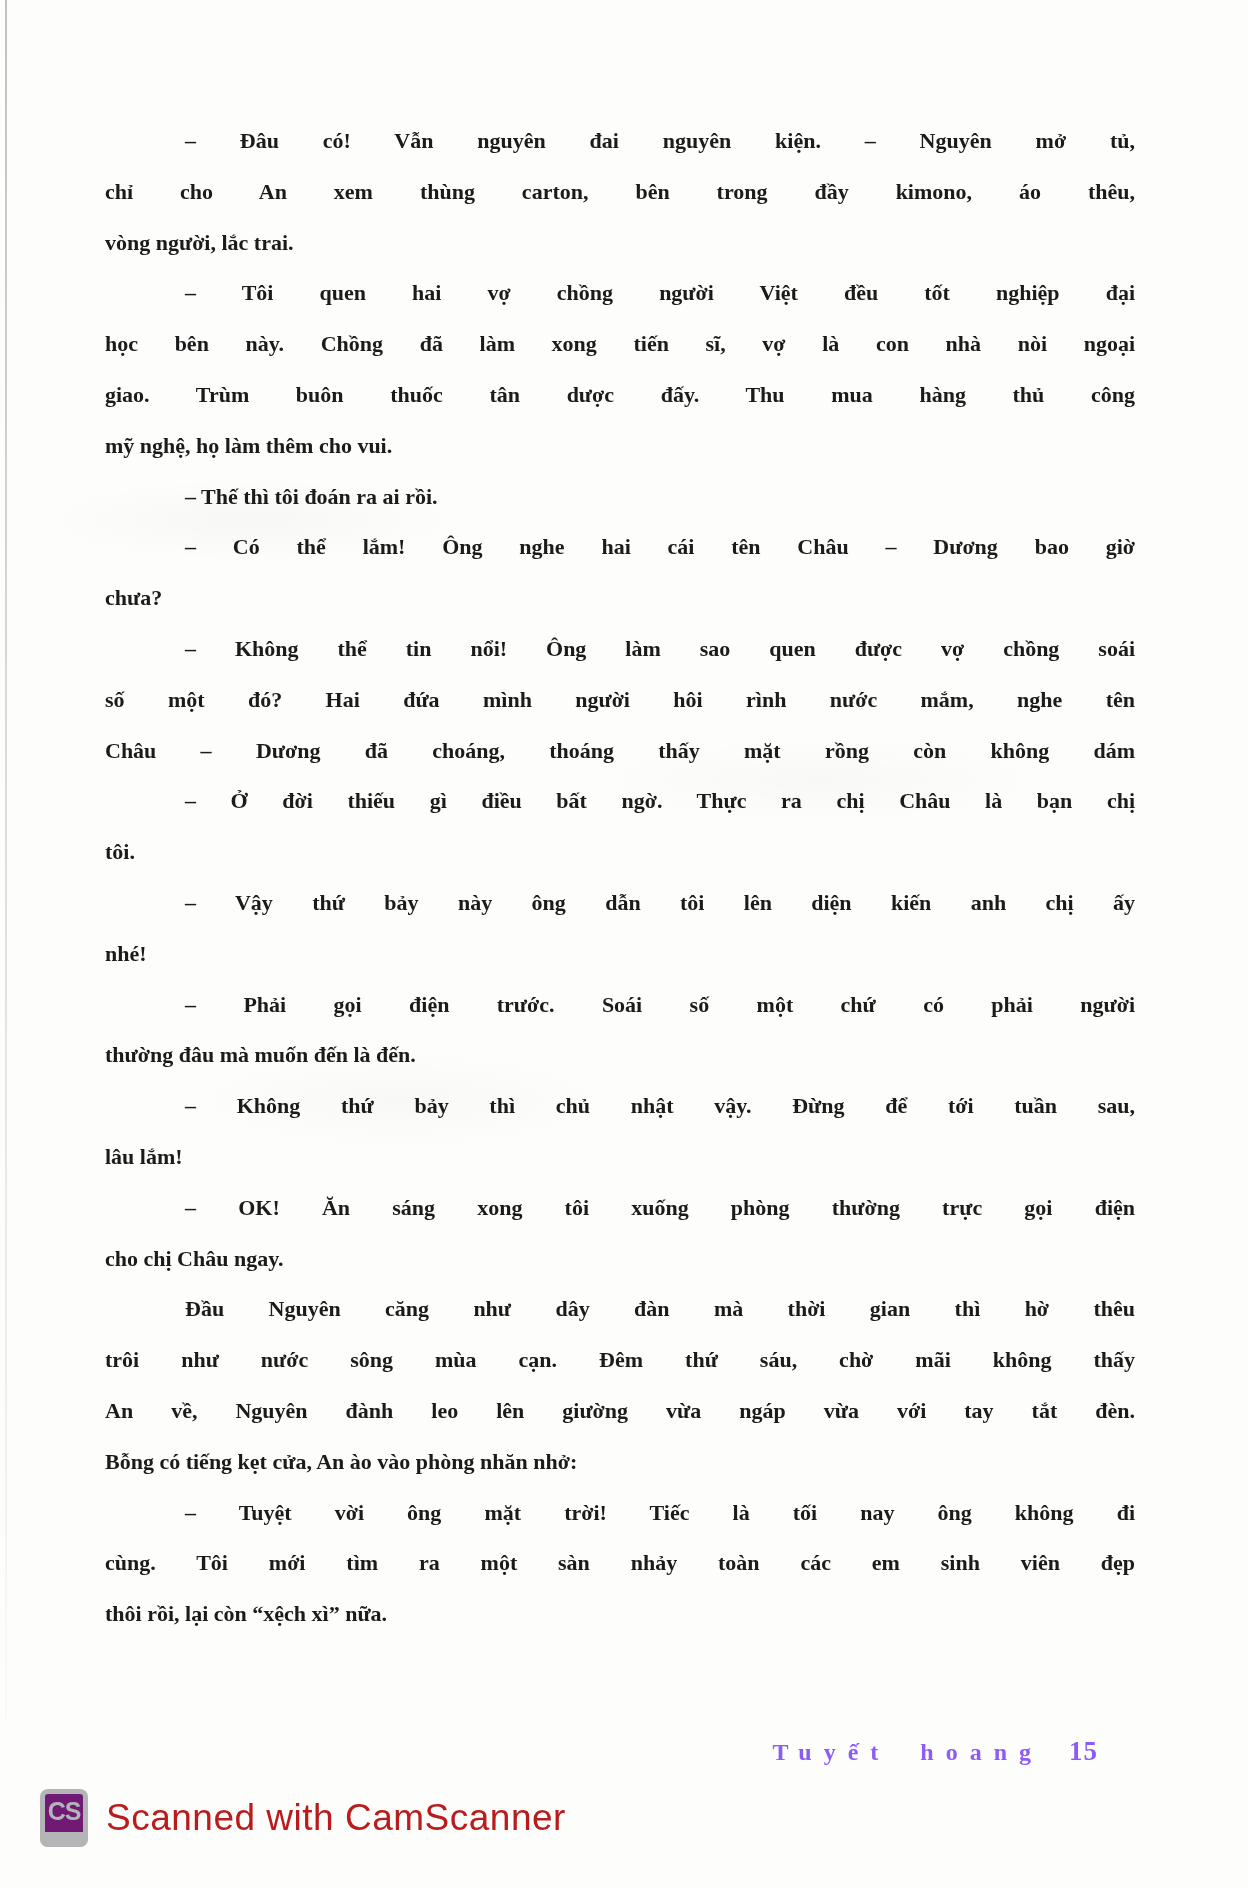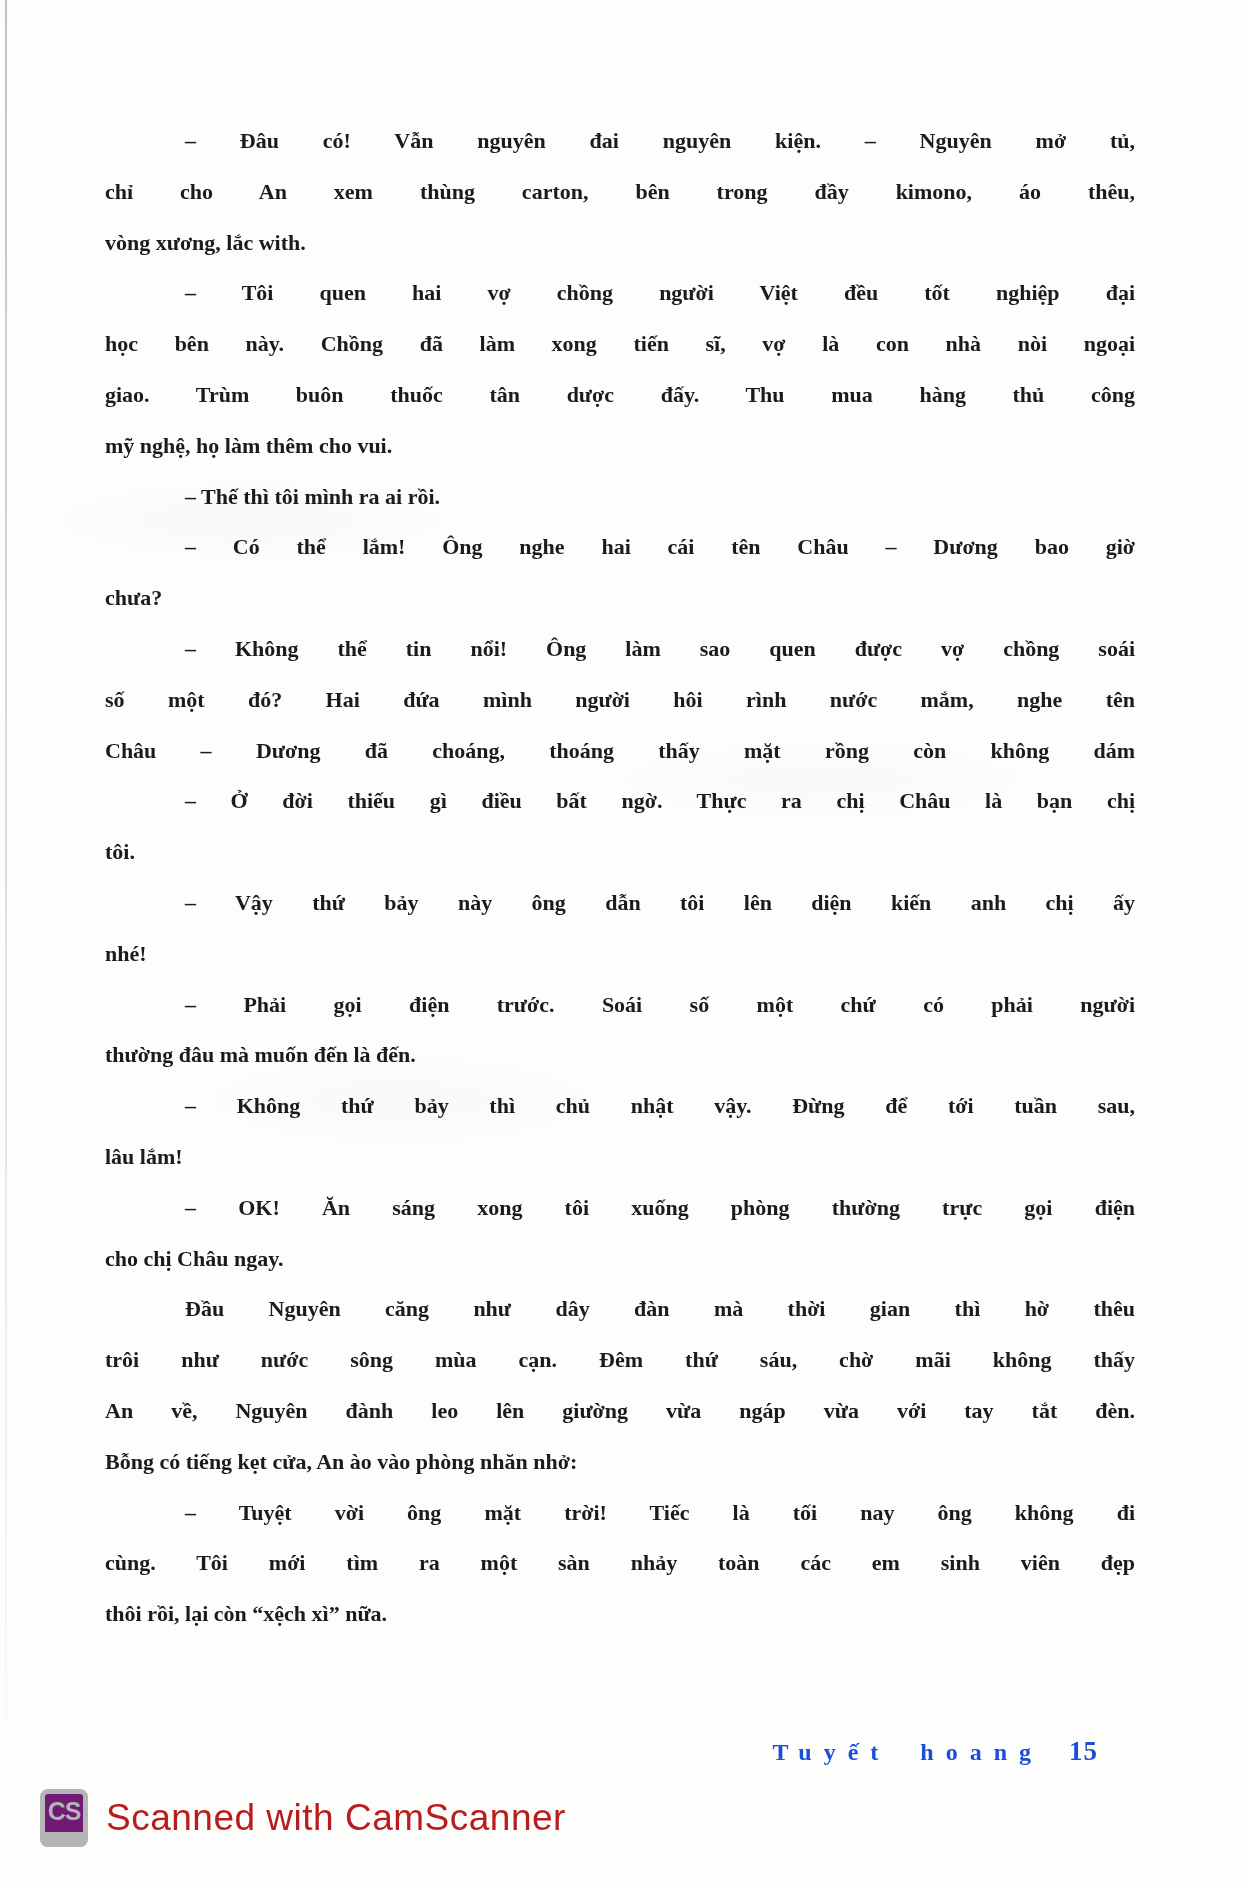--- a/index.html
+++ b/index.html
@@ -50,21 +50,21 @@
     text-align: justify;
     text-align-last: justify;
   }
   .line.indent {
     padding-left: 80px;
   }
   .footer {
     position: absolute;
     top: 1736px;
     right: 150px;
-    color: #1d4ed8;
+    color: #8b5cf6;
     white-space: nowrap;
   }
   .book-title {
     font-size: 24px;
     font-weight: bold;
     letter-spacing: 12px;
     word-spacing: 12px;
   }
   .page-number {
     font-size: 27px;
@@ -121,26 +121,26 @@
 </head>
 <body>
 
 <div class="page">
 
   <div class="edge-artifact"></div>
 
   <div class="text-block" id="text-block">
       <div class="line indent justify">– Đâu có! Vẫn nguyên đai nguyên kiện. – Nguyên mở tủ,</div>
       <div class="line justify">chỉ cho An xem thùng carton, bên trong đầy kimono, áo thêu,</div>
-      <div class="line">vòng xương, lắc with.</div>
+      <div class="line">vòng người, lắc trai.</div>
       <div class="line indent justify">– Tôi quen hai vợ chồng người Việt đều tốt nghiệp đại</div>
       <div class="line justify">học bên này. Chồng đã làm xong tiến sĩ, vợ là con nhà nòi ngoại</div>
       <div class="line justify">giao. Trùm buôn thuốc tân dược đấy. Thu mua hàng thủ công</div>
       <div class="line">mỹ nghệ, họ làm thêm cho vui.</div>
-      <div class="line indent">– Thế thì tôi mình ra ai rồi.</div>
+      <div class="line indent">– Thế thì tôi đoán ra ai rồi.</div>
       <div class="line indent justify">– Có thể lắm! Ông nghe hai cái tên Châu – Dương bao giờ</div>
       <div class="line">chưa?</div>
       <div class="line indent justify">– Không thể tin nổi! Ông làm sao quen được vợ chồng soái</div>
       <div class="line justify">số một đó? Hai đứa mình người hôi rình nước mắm, nghe tên</div>
       <div class="line justify">Châu – Dương đã choáng, thoáng thấy mặt rồng còn không dám</div>
       <div class="line indent justify">– Ở đời thiếu gì điều bất ngờ. Thực ra chị Châu là bạn chị</div>
       <div class="line">tôi.</div>
       <div class="line indent justify">– Vậy thứ bảy này ông dẫn tôi lên diện kiến anh chị ấy</div>
       <div class="line">nhé!</div>
       <div class="line indent justify">– Phải gọi điện trước. Soái số một chứ có phải người</div>

